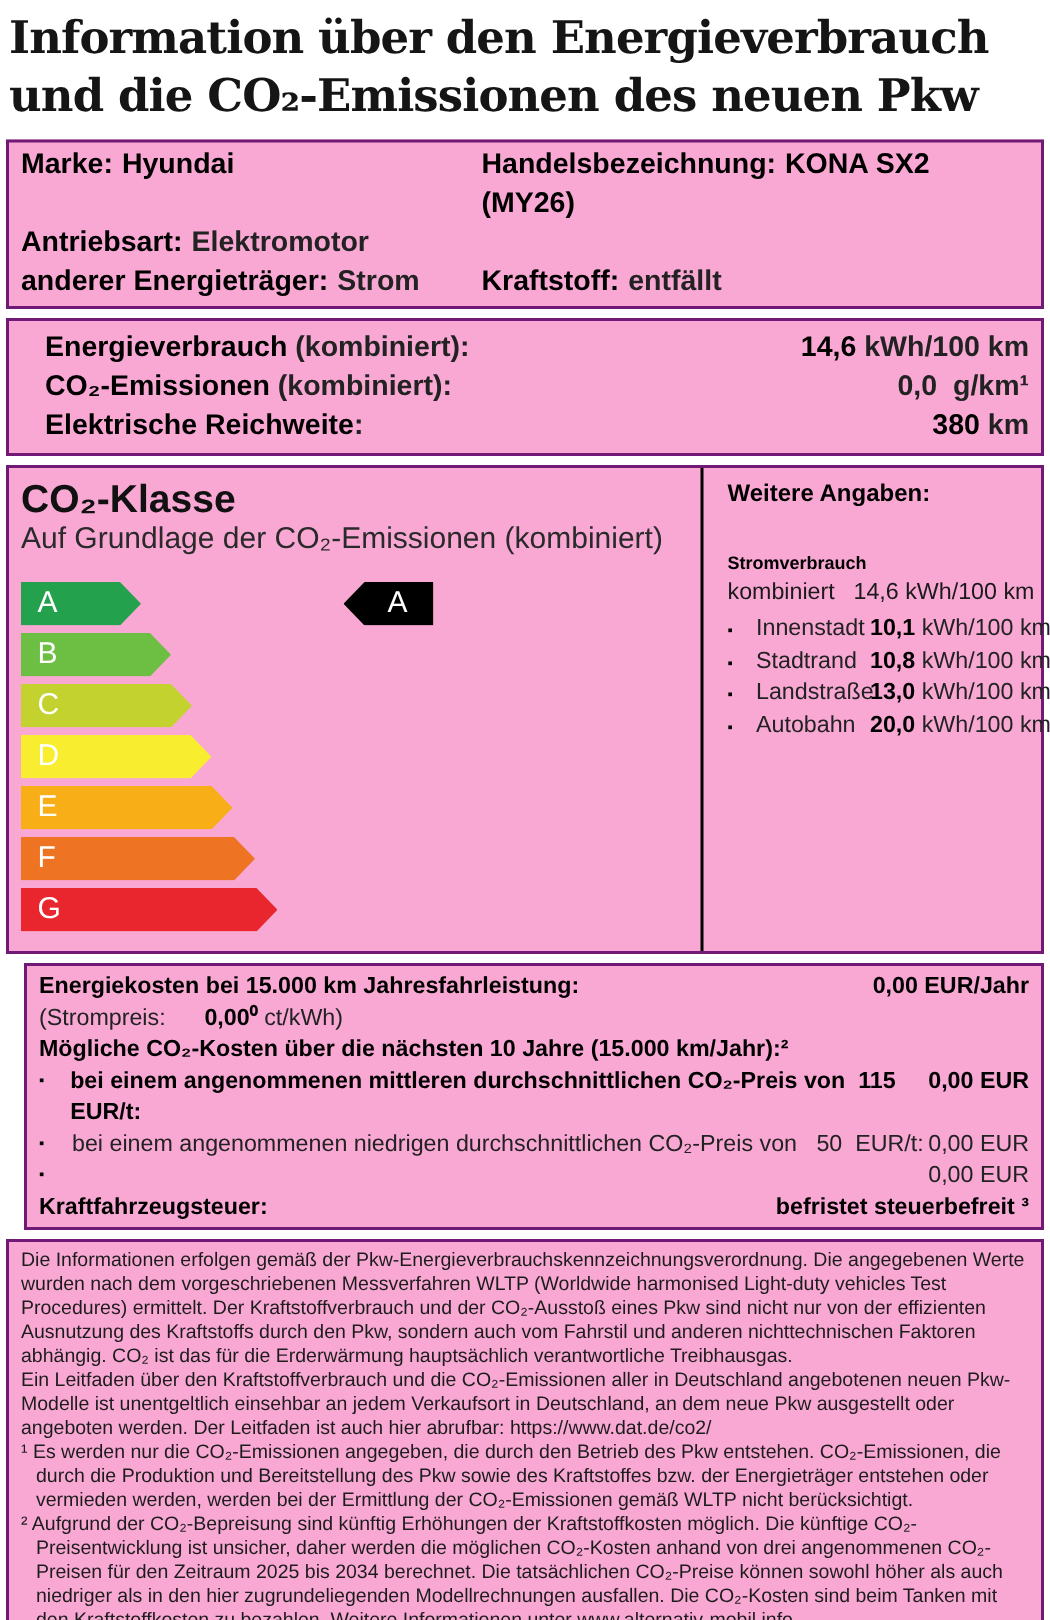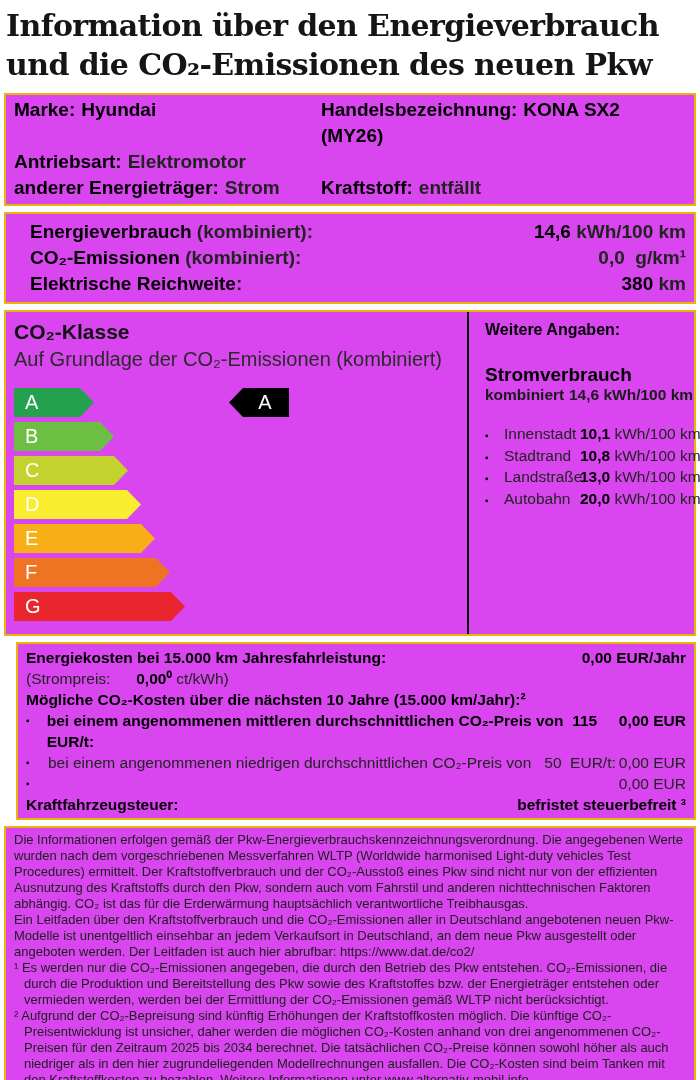--- a/index.html
+++ b/index.html
@@ -11,55 +11,55 @@
   }
   .page { padding: 4px 4px 0 4px; }
 
   .title {
     font-family: "DejaVu Serif", serif; font-weight: 700; color: #151515;
     font-size: 30px; line-height: 39px; letter-spacing: -0.6px;
     margin: 2px 2px 9px 2px;
   }
   .title div { white-space: nowrap; }
 
-  .box { border: 2px solid #eab308; margin-bottom: 6px; background: #d946ef; }
+  .box { border: 2px solid #701a75; margin-bottom: 6px; background: #f9a8d4; }
 
   
   .box1 { padding: 2px 8px 3px 8px; font-size: 19px; line-height: 26px; }
   .b1-grid { display: grid; grid-template-columns: 307px 1fr; }
   .lbl { font-weight: 700; color: #000; }
   .val-b { font-weight: 700; color: #000; }
   .val-r { font-weight: 700; color: #222; }
   .gap6 { display: inline-block; width: 6px; }
 
   
   .box2 { padding: 5px 8px 5px 24px; font-size: 19px; line-height: 26px; }
   .b2-row { display: flex; align-items: baseline; }
   .b2-right { margin-left: auto; white-space: pre; }
 
   
   .box3 { display: flex; min-height: 318px; }
   .b3-left { flex: 0 0 461px; position: relative; padding: 6px 0 8px 8px; }
   .b3-right { flex: 1; border-left: 2px solid #000; padding: 9px 6px 8px 16px; }
-  .co2-heading { font-size: 21px; font-weight: 700; line-height: 28px; color: #111; }
+  .co2-heading { font-size: 26px; font-weight: 700; line-height: 28px; color: #111; }
   .co2-sub { font-size: 20px; line-height: 26px; color: #2a2a2a; margin-bottom: 16px; }
   .class-arrow {
     height: 29px; margin-bottom: 5px; color: #fff; font-size: 20px;
     line-height: 29px; padding-left: 11px;
     clip-path: polygon(0 0, calc(100% - 14px) 0, 100% 50%, calc(100% - 14px) 100%, 0 100%);
   }
   .marker {
     position: absolute; top: 76px; left: 223px; width: 60px; height: 29px;
     background: #000; color: #fff; font-size: 20px; line-height: 29px;
     text-align: center; padding-left: 12px;
     clip-path: polygon(14px 0, 100% 0, 100% 100%, 14px 100%, 0 50%);
   }
   .wa-heading { font-size: 16px; font-weight: 700; color: #000; margin-bottom: 26px; }
-  .sv-heading { font-size: 19px; font-weight: 700; color: #000; line-height: 20px; }
-  .kombi-row { display: flex; font-size: 15.5px; font-weight: 700; line-height: 20px; margin-bottom: 19px; }
+  .sv-heading { font-size: 12px; font-weight: 700; color: #000; line-height: 20px; }
+  .kombi-row { display: flex; font-size: 15.5px; font-weight: 400; line-height: 20px; margin-bottom: 4px; }
   .kombi-name { width: 84px; }
   .wa-row { display: flex; font-size: 15.5px; line-height: 19.5px; }
   .wa-bullet { width: 19px; font-size: 10px; padding-top: 2px; color: #000; }
   .wa-name { width: 76px; color: #222; }
   .wa-value { font-weight: 700; color: #000; }
   .wa-unit { color: #222; white-space: pre; }
 
   
   .box4 { padding: 3px 8px 3px 8px; font-size: 15.5px; line-height: 21px; margin-left: 12px; }
   .b4-row { display: flex; align-items: baseline; }

